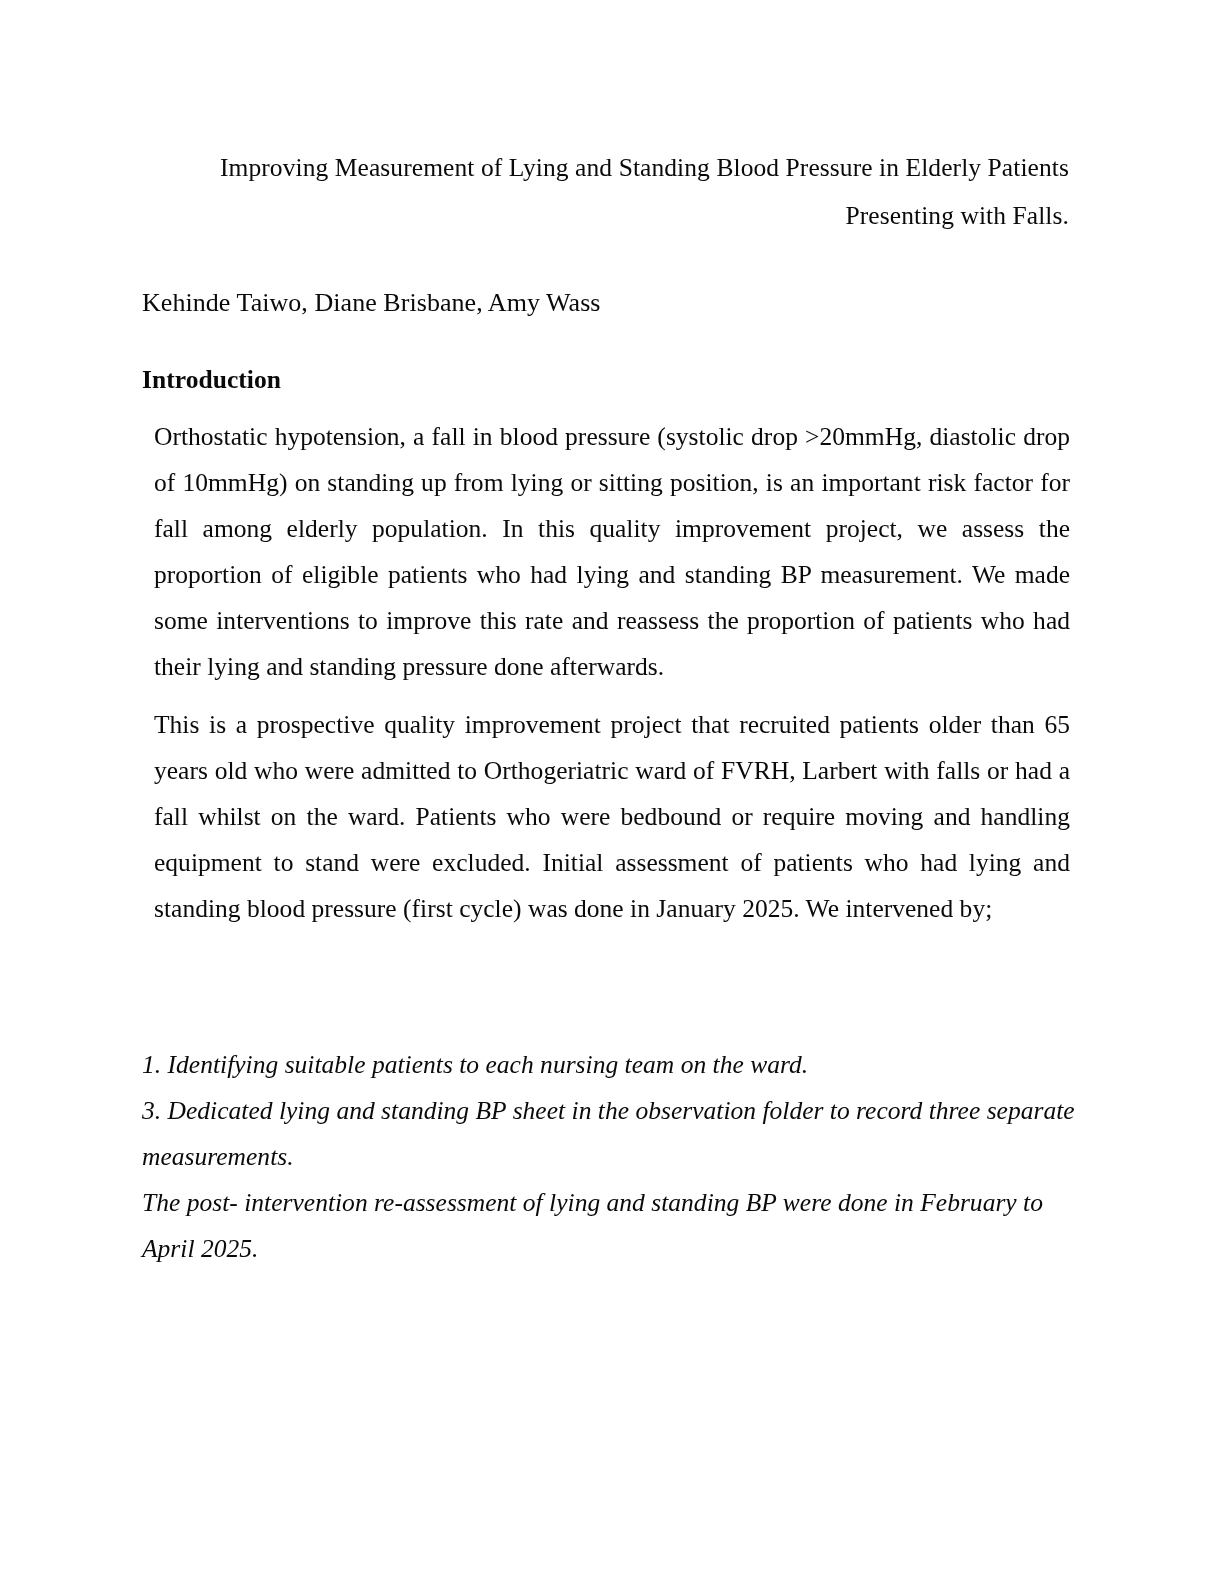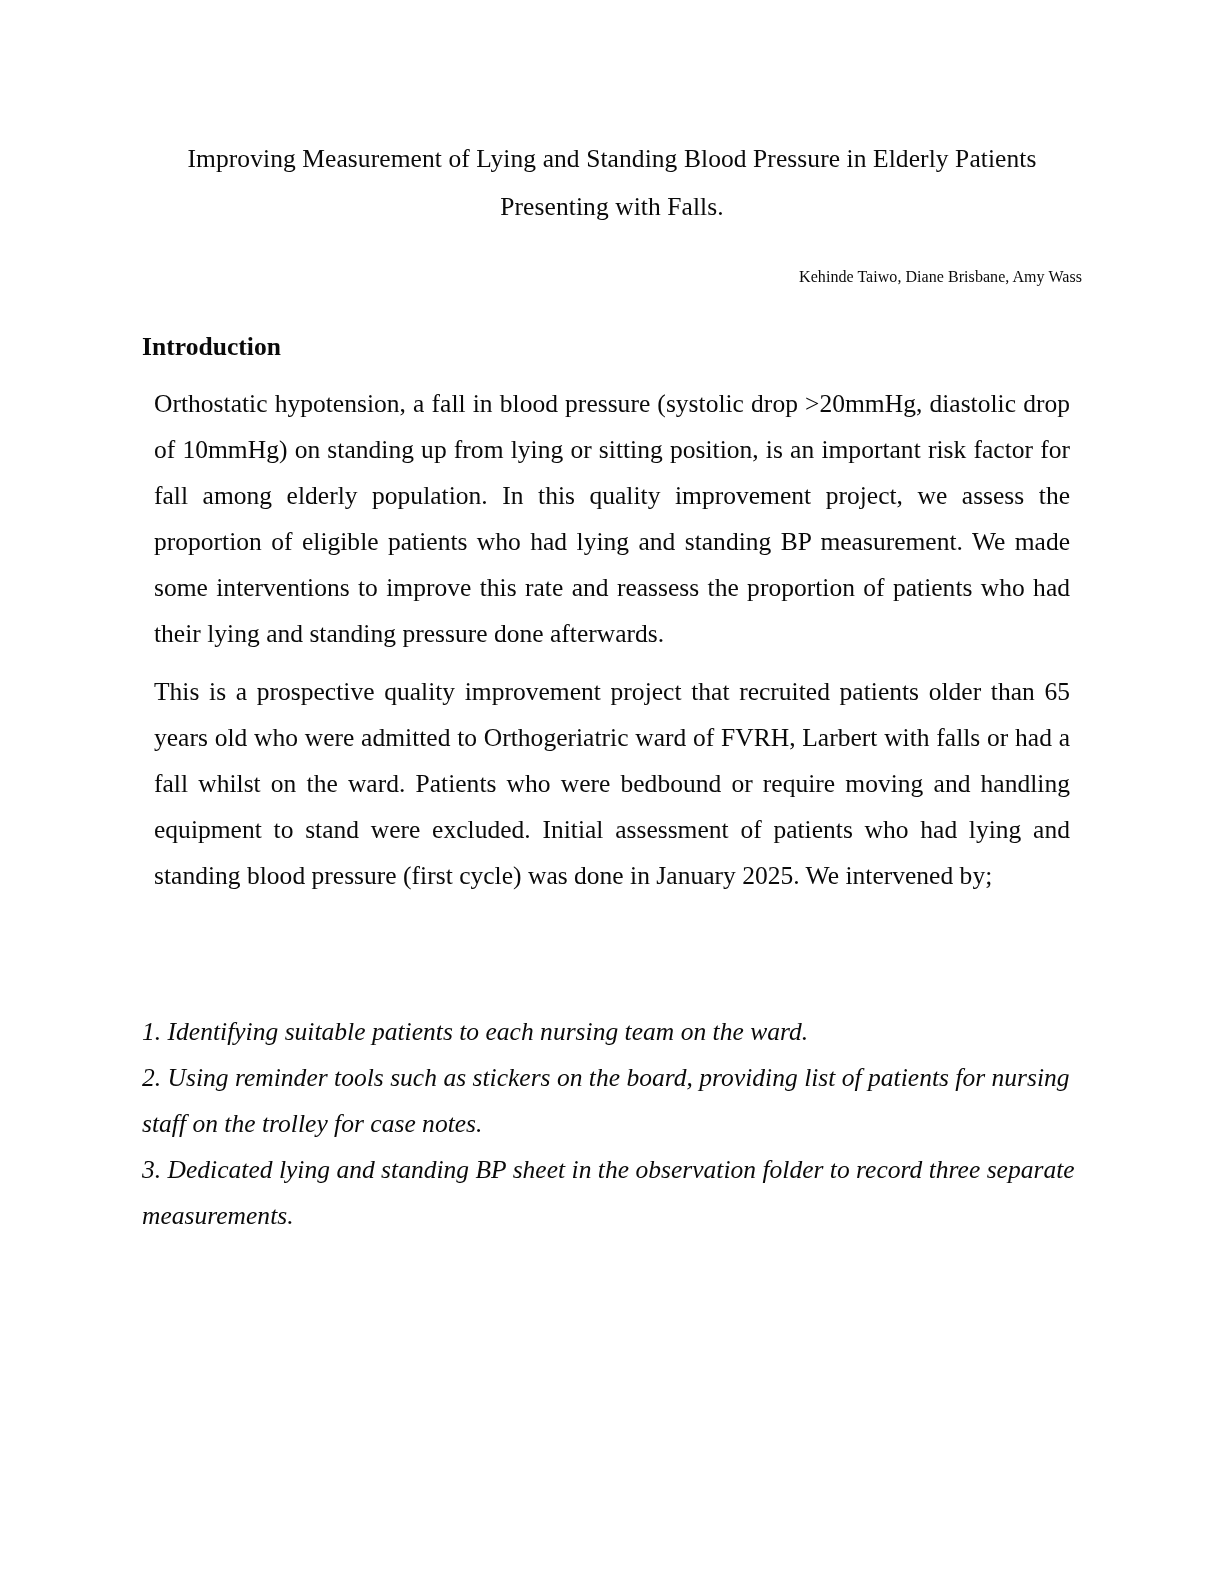--- a/index.html
+++ b/index.html
@@ -24,34 +24,33 @@
     position: absolute;
     left: 142px;
     top: 131px;
     width: 940px;
   }
 
   
   .doc-title {
     font-size: 25.5px;
     line-height: 1.88;
-    text-align: center;
-    margin: 4px;
+    text-align: right;
+    margin: 13px;
     font-weight: normal;
     letter-spacing: 0.08px;
   }
 
   
   .authors {
-    font-size: 16px;
+    font-size: 26px;
     line-height: 1.5;
     margin: 0;
     padding-top: 30px;
     letter-spacing: 0.05px;
-    text-align: right;
   }
 
   
   .section-heading {
     font-size: 25.5px;
     line-height: 1.72;
     margin: 0;
     font-weight: bold;
     letter-spacing: 0.05px;
   }
@@ -97,18 +96,18 @@
 
     <h2 class="section-heading heading-intro">Introduction</h2>
 
     <p class="body-para">Orthostatic hypotension, a fall in blood pressure (systolic drop &gt;20mmHg, diastolic drop of 10mmHg) on standing up from lying or sitting position, is an important risk factor for fall among elderly population. In this quality improvement project, we assess the proportion of eligible patients who had lying and standing BP measurement. We made some interventions to improve this rate and reassess the proportion of patients who had their lying and standing pressure done afterwards.</p>
 
 
     <p class="body-para">This is a prospective quality improvement project that recruited patients older than 65 years old who were admitted to Orthogeriatric ward of FVRH, Larbert with falls or had a fall whilst on the ward. Patients who were bedbound or require moving and handling equipment to stand were excluded. Initial assessment of patients who had lying and standing blood pressure (first cycle) was done in January 2025. We intervened by;</p>
 
     <div class="list-block">
       <span class="list-line">1. Identifying suitable patients to each nursing team on the ward.</span>
-      <span class="list-line">2. Using reminder tools such as stickers on the board, providing list of patients for nursing staff on the trolley for case notes.</span>
       <span class="list-line">3. Dedicated lying and standing BP sheet in the observation folder to record three separate measurements.</span>
+      <span class="list-line">The post- intervention re-assessment of lying and standing BP were done in February to April 2025.</span>
     </div>
 
   </div>
 </div>
 
 </body></html>

